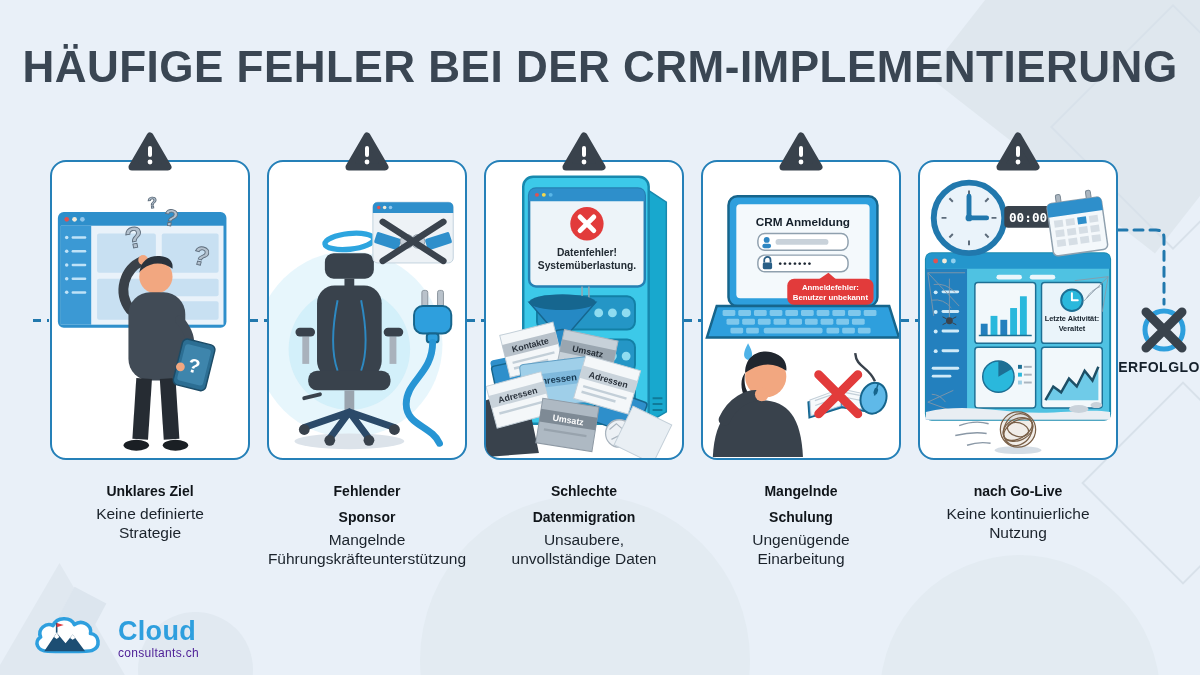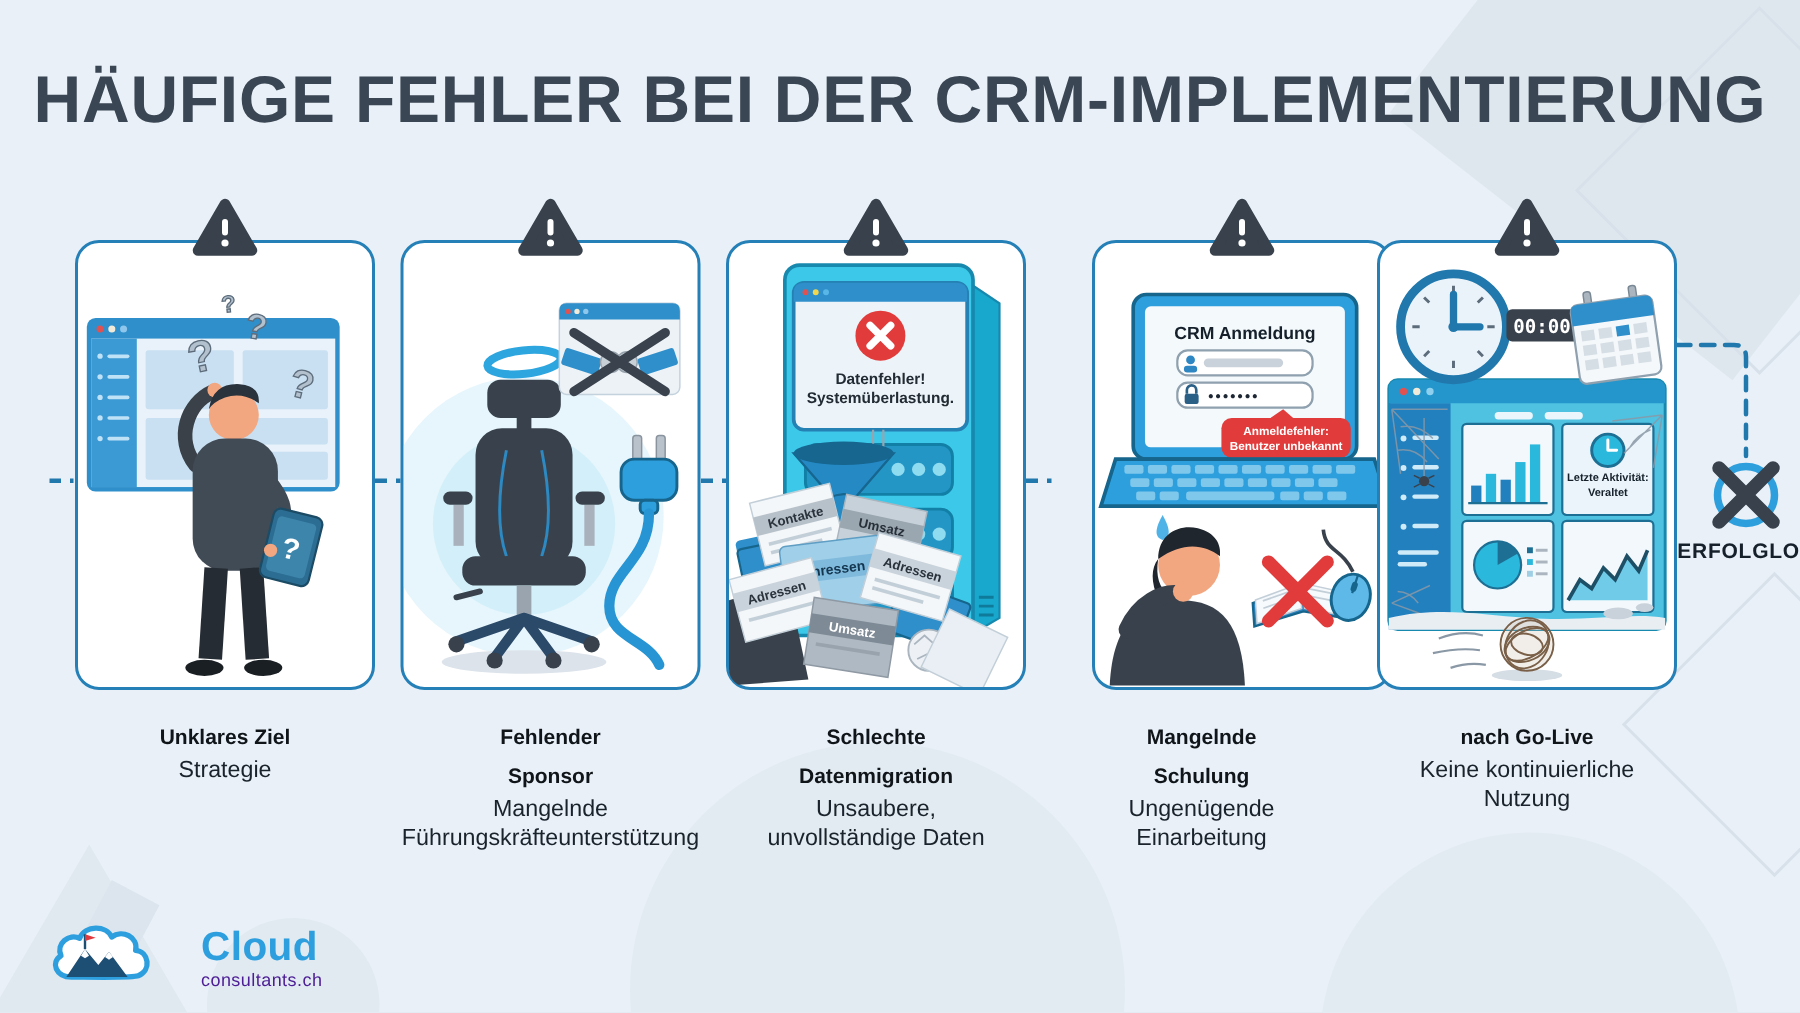--- a/index.html
+++ b/index.html
@@ -15,42 +15,42 @@
   .cir-b1{left:138px;bottom:-52px;width:115px;height:115px;border-radius:50%;background:#E1E9F1;}
   .cir-b2{left:420px;bottom:-150px;width:330px;height:330px;border-radius:50%;background:#E3EBF2;}
   .cir-br{right:40px;bottom:-160px;width:280px;height:280px;border-radius:50%;background:#E3EBF2;}
   .diam-br{right:-55px;bottom:120px;width:140px;height:140px;border:2px solid #D8E1EA;transform:rotate(45deg);}
 
   .title{position:absolute;z-index:2;top:42px;left:0;right:0;text-align:center;
          font-size:44px;font-weight:800;color:#3A4653;letter-spacing:.5px;}
 
   .card{position:absolute;z-index:2;top:160px;width:200px;height:300px;box-sizing:border-box;
         background:#FFFFFF;border:2.5px solid #2580B8;border-radius:16px;}
-  .card-1{left:50px;}.card-2{left:267px;}.card-3{left:484px;text-align:right;}.card-4{left:728px;}.card-5{left:918px;}
+  .card-1{left:50px;}.card-2{left:267px;}.card-3{left:484px;text-align:right;}.card-4{left:701px;}.card-5{left:918px;}
   .art{position:absolute;inset:0;border-radius:12px;overflow:hidden;}
   .art svg{display:block;width:100%;height:100%;}
   .warn{position:absolute;top:-31px;left:50%;transform:translateX(-50%);width:46px;height:42px;z-index:3;}
 
   .dash{position:absolute;z-index:1;top:319px;height:3px;
         background:repeating-linear-gradient(90deg,#2178AD 0 8px,transparent 8px 14px);}
   .dash-0{left:33px;width:16px;}
   .dash-1{left:250px;width:17px;}
   .dash-2{left:467px;width:17px;}
   .dash-3{left:684px;width:17px;}
   .dash-4{left:901px;width:17px;}
 
   .connector{position:absolute;z-index:2;left:1118px;top:212px;width:82px;height:172px;}
 
   .label{position:absolute;z-index:2;top:478px;width:240px;text-align:center;color:#10151A;}
   .lb-1{left:30px;}.lb-2{left:247px;}.lb-3{left:464px;}.lb-4{left:681px;}.lb-5{left:898px;}
   .label .h{display:block;font-size:14px;font-weight:800;line-height:26px;}
   .label .s{display:block;font-size:15.5px;font-weight:400;color:#1A222B;line-height:19px;}
   .label .s:first-of-type{margin-top:5px;}
 
-  .logo{position:absolute;z-index:2;left:30px;top:610px;display:flex;align-items:center;gap:24px;}
+  .logo{position:absolute;z-index:2;left:30px;top:610px;display:flex;align-items:center;gap:8px;}
   .logo-text{display:flex;flex-direction:column;line-height:1;}
   .logo-brand{font-size:27px;font-weight:800;color:#2E9FDE;letter-spacing:.3px;}
   .logo-domain{font-size:12px;color:#4c1d95;margin-top:2px;letter-spacing:.3px;}
 
   text{font-family:"Liberation Sans",sans-serif;}
   .mono{font-family:"DejaVu Sans Mono",monospace;}
 </style>
 </head>
 <body>
 
@@ -519,20 +519,21 @@
 
   <svg class="connector" viewBox="0 0 82 172">
     <path d="M0 18 H38 Q46 18 46 26 V92" stroke="#2178AD" stroke-width="3" fill="none" stroke-dasharray="9 7" stroke-linecap="round"></path>
     <circle cx="46" cy="118" r="19" fill="#E9F0F8" stroke="#2E9FDD" stroke-width="5"></circle>
     <path d="M28 100 L64 136 M64 100 L28 136" stroke="#39424C" stroke-width="9" stroke-linecap="round"></path>
     <text x="46" y="160" font-size="14" font-weight="bold" fill="#15202B" text-anchor="middle" letter-spacing="0.5">ERFOLGLOS</text>
   </svg>
 
   <div class="label lb-1">
     <span class="h">Unklares Ziel</span>
+    <span class="s">Keine definierte</span>
     <span class="s">Strategie</span>
   </div>
   <div class="label lb-2">
     <span class="h">Fehlender</span>
     <span class="h">Sponsor</span>
     <span class="s">Mangelnde</span>
     <span class="s">Führungskräfteunterstützung</span>
   </div>
   <div class="label lb-3">
     <span class="h">Schlechte</span>

